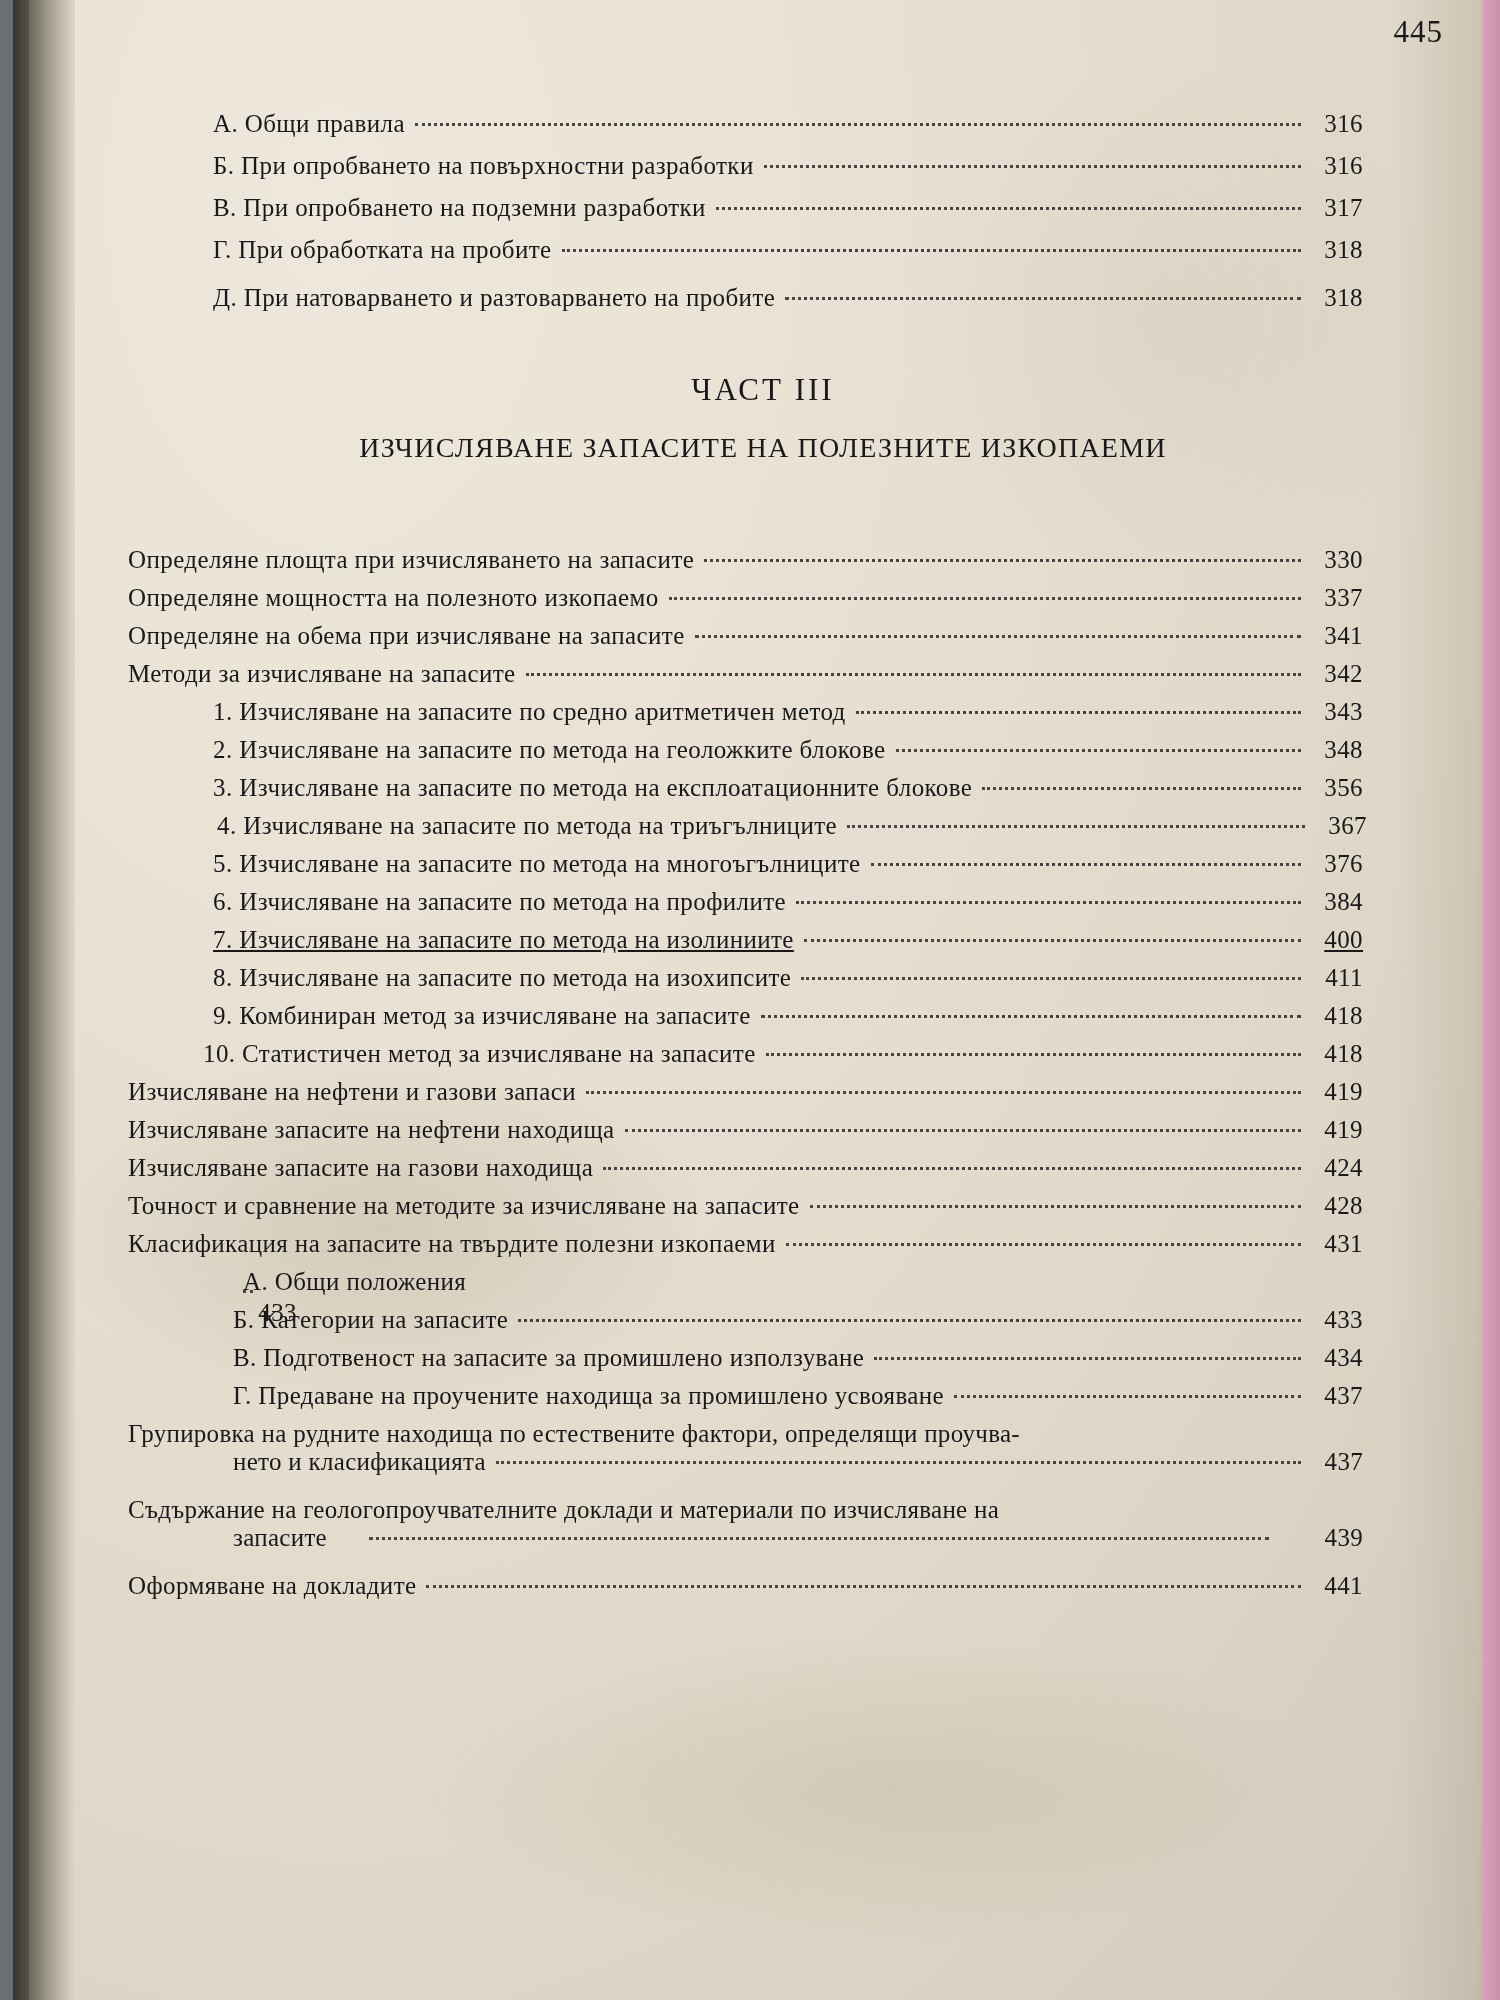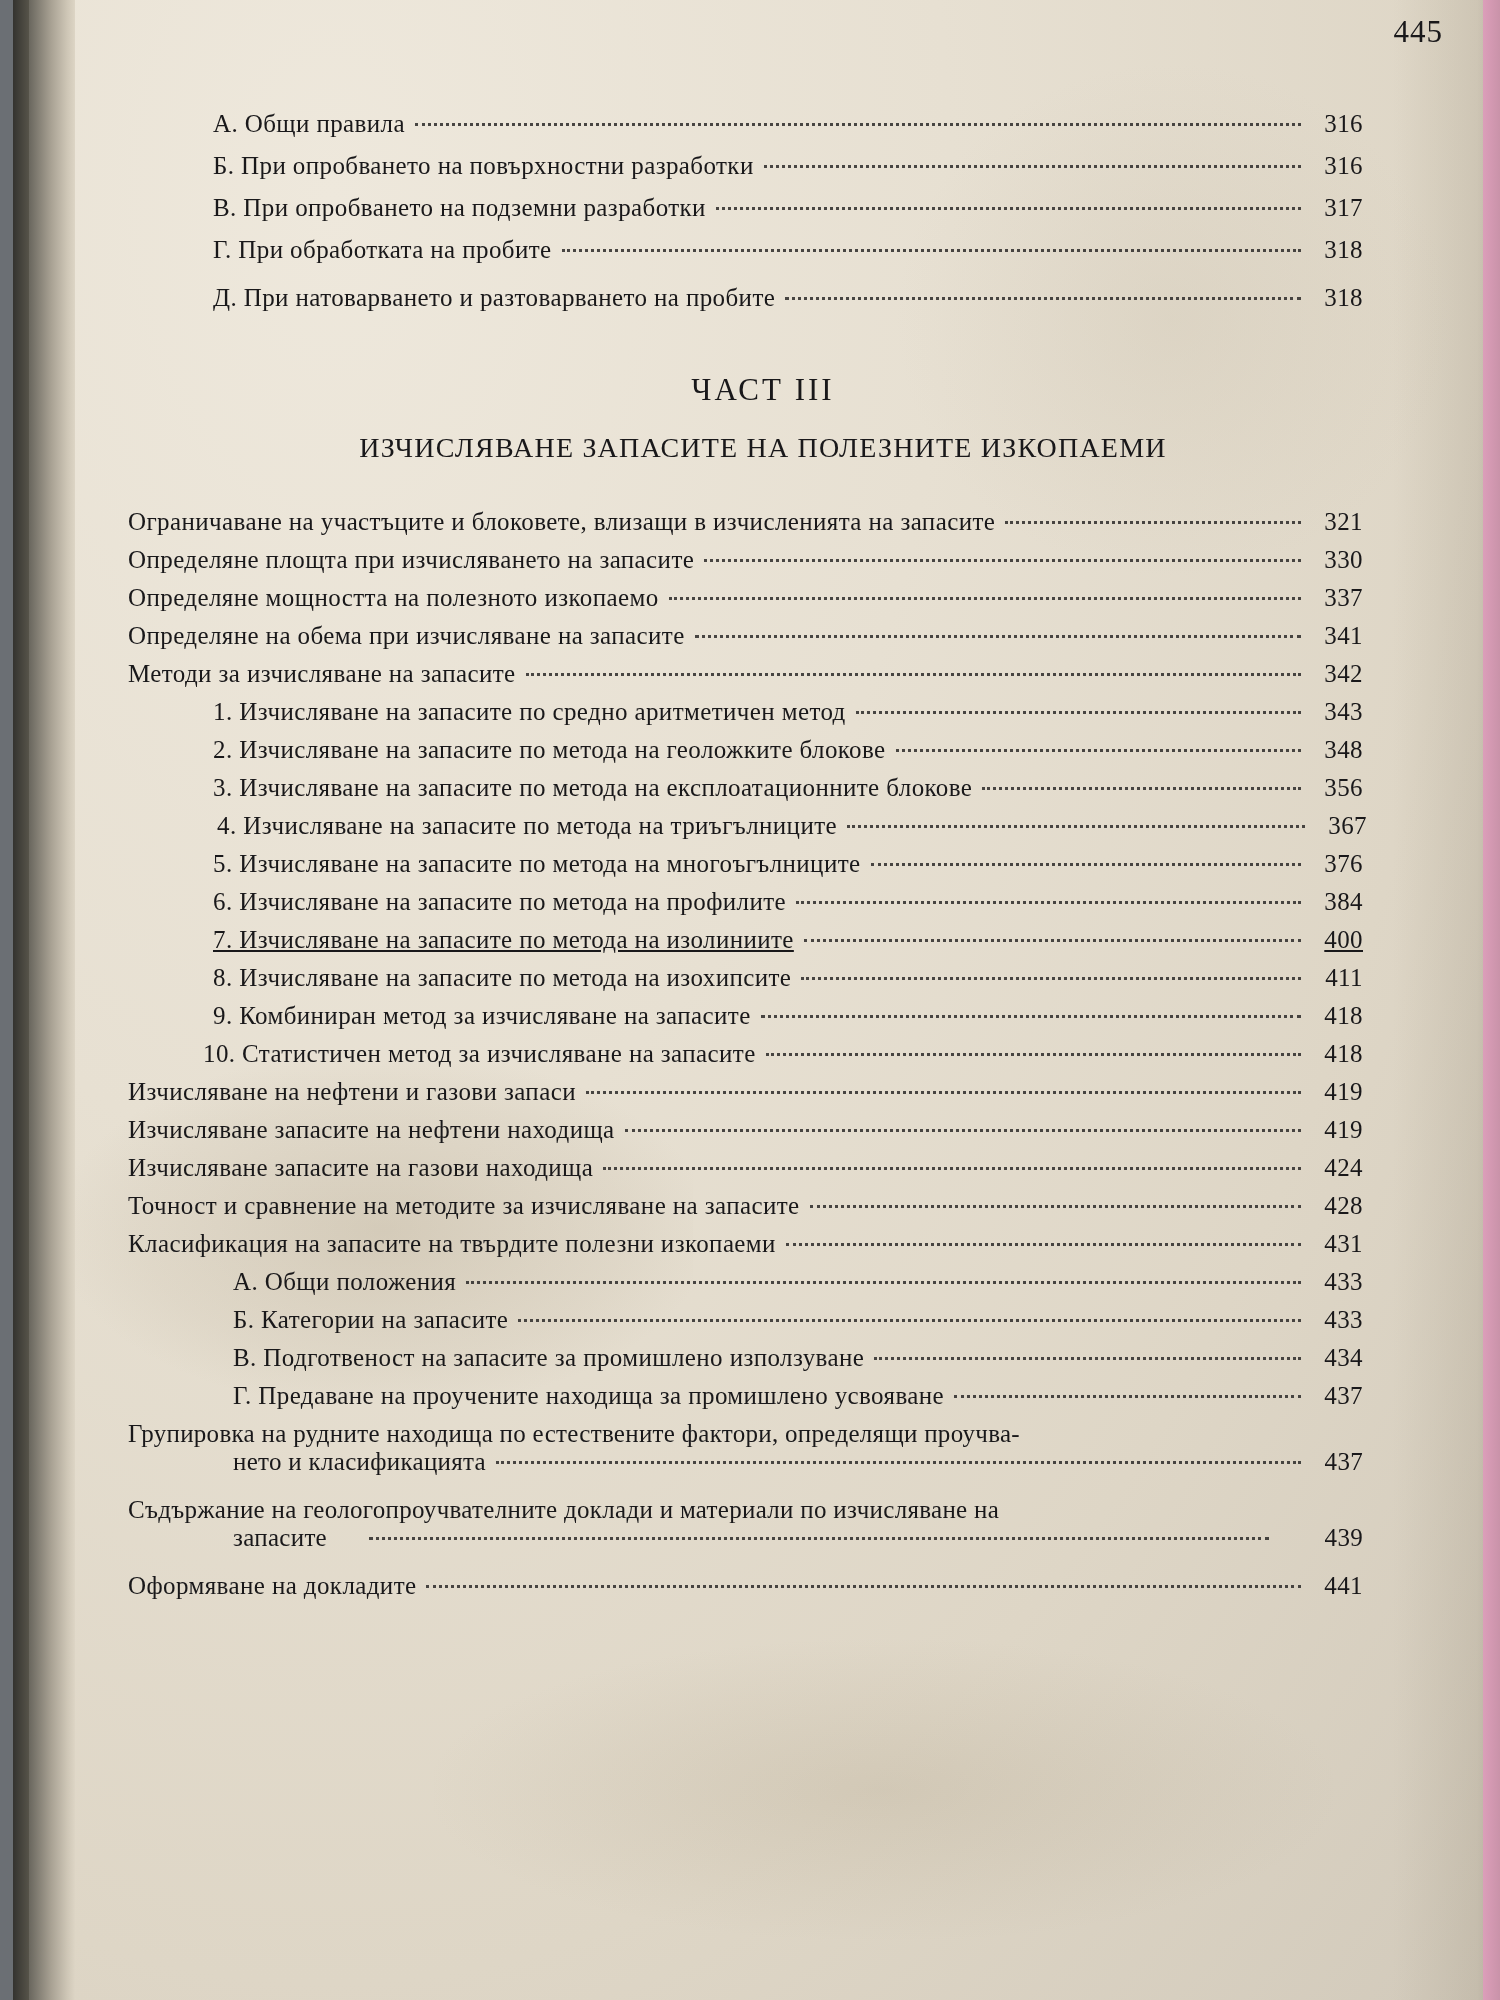--- a/index.html
+++ b/index.html
@@ -184,25 +184,20 @@
     </div>
     <div class="line" style="left:200px; top:284px; width:1150px;">
       <span class="ttl">Д. При натоварването и разтоварването  на пробите</span>
       <span class="leader"></span>
       <span class="pg">318</span>
     </div>
 
     <div class="part-title" style="top:372px;">ЧАСТ III</div>
     <div class="part-sub" style="top:432px;">ИЗЧИСЛЯВАНЕ ЗАПАСИТЕ НА ПОЛЕЗНИТЕ ИЗКОПАЕМИ</div>
 
-    <div class="line" style="left:115px; top:508px; width:1235px;">
-      <span class="ttl">Ограничаване на участъците и блоковете, влизащи в изчисленията на запасите</span>
-      <span class="leader"></span>
-      <span class="pg">321</span>
-    </div>
     <div class="line" style="left:115px; top:546px; width:1235px;">
       <span class="ttl">Определяне площта при изчисляването на запасите</span>
       <span class="leader"></span>
       <span class="pg">330</span>
     </div>
     <div class="line" style="left:115px; top:584px; width:1235px;">
       <span class="ttl">Определяне мощността на полезното изкопаемо</span>
       <span class="leader"></span>
       <span class="pg">337</span>
     </div>
@@ -287,21 +282,21 @@
       <span class="ttl">Точност и сравнение на методите за изчисляване на запасите</span>
       <span class="leader"></span>
       <span class="pg">428</span>
     </div>
     <div class="line" style="left:115px; top:1230px; width:1235px;">
       <span class="ttl">Класификация на запасите на твърдите полезни изкопаеми</span>
       <span class="leader"></span>
       <span class="pg">431</span>
     </div>
 
-    <div class="line" style="left:220px; top:1268px; width:1130px;">
+    <div class="line" style="left:220px; top:1268px; width:1130px;flex-direction:column;">
       <span class="ttl">А. Общи положения</span>
       <span class="leader"></span>
       <span class="pg">433</span>
     </div>
     <div class="line" style="left:220px; top:1306px; width:1130px;">
       <span class="ttl">Б. Категории на запасите</span>
       <span class="leader"></span>
       <span class="pg">433</span>
     </div>
     <div class="line" style="left:220px; top:1344px; width:1130px;">

